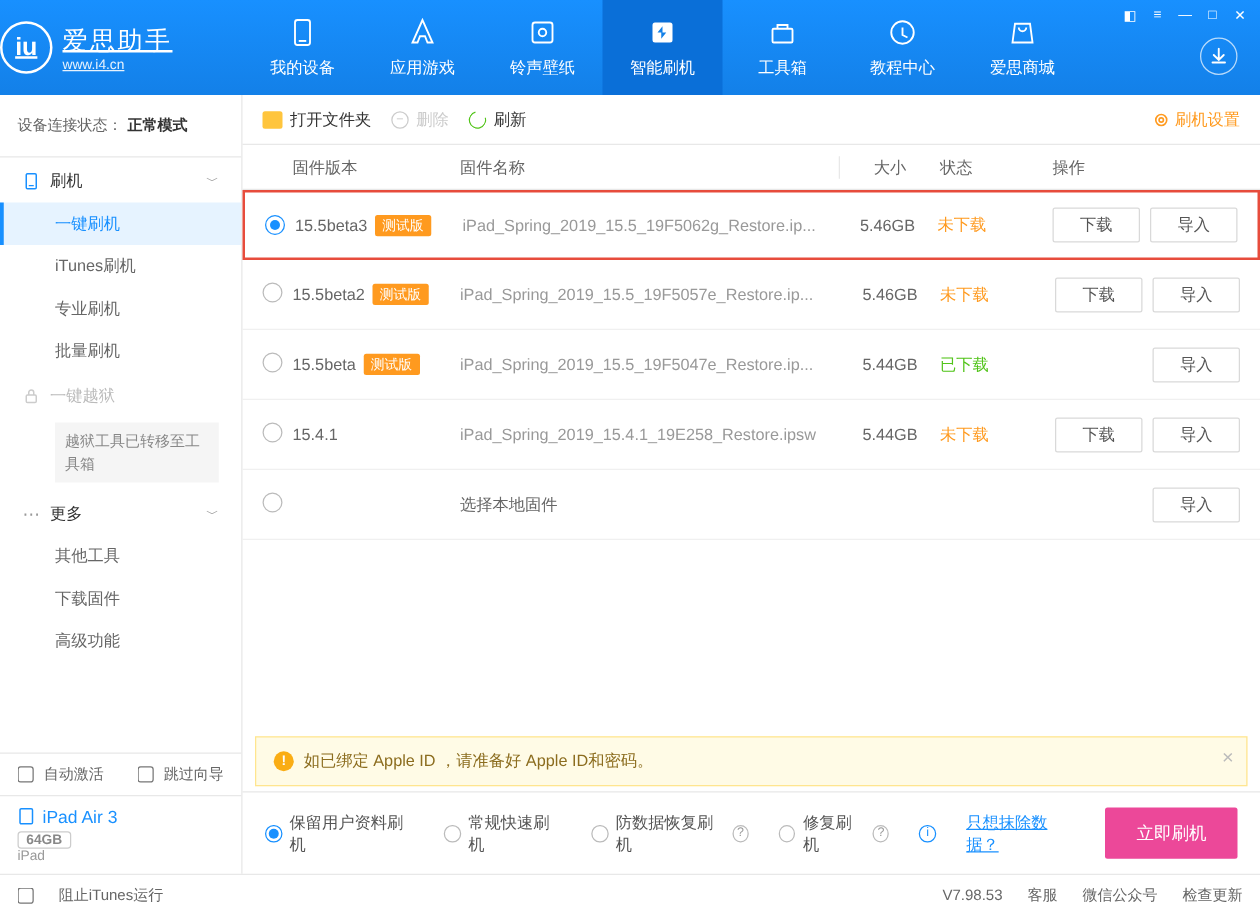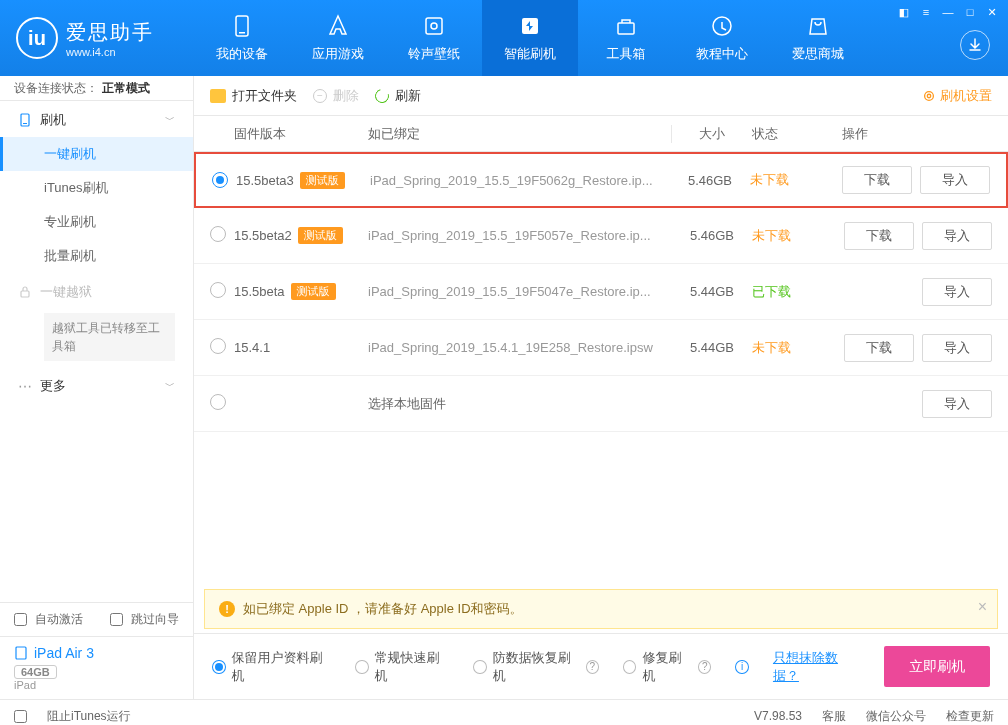--- a/index.html
+++ b/index.html
@@ -1,39 +1,39 @@
 <!DOCTYPE html>
 <html><head>
 <meta charset="utf-8">
 <style>
 * { margin: 0; padding: 0; box-sizing: border-box; font-family: "Microsoft YaHei", sans-serif; }
 body { width: 1008px; height: 725px; background: #fff; font-size: 13px; color: #333; overflow: hidden; }
 
 .titlebar { height: 76px; background: linear-gradient(to bottom, #1890ff, #1380e8); color: #fff; display: flex; align-items: stretch; position: relative; }
-.logo-area { width: 194px; display: flex; align-items: center; padding-left: 16px; gap: 8px; }
+.logo-area { width: 194px; display: flex; align-items: center; gap: 8px; text-decoration: underline; }
 .logo-icon { width: 42px; height: 42px; border: 2px solid #fff; border-radius: 50%; display: flex; align-items: center; justify-content: center; font-weight: bold; font-size: 20px; }
 .logo-text { display: flex; flex-direction: column; }
 .logo-title { font-size: 20px; font-weight: 500; letter-spacing: 2px; }
 .logo-sub { font-size: 11px; opacity: 0.9; }
 
 .nav-tabs { display: flex; flex: 1; }
 .nav-tab { width: 96px; display: flex; flex-direction: column; align-items: center; justify-content: center; gap: 6px; cursor: pointer; }
 .nav-tab.active { background: #0a6fd8; }
 .nav-tab-icon { width: 26px; height: 26px; display: flex; align-items: center; justify-content: center; }
 .nav-tab-label { font-size: 13px; }
 
 .win-controls { position: absolute; top: 4px; right: 6px; display: flex; gap: 2px; }
 .win-btn { width: 20px; height: 16px; display: flex; align-items: center; justify-content: center; cursor: pointer; font-size: 11px; }
 
 .dl-btn { position: absolute; right: 18px; top: 30px; width: 30px; height: 30px; border: 1.5px solid rgba(255,255,255,0.7); border-radius: 50%; display: flex; align-items: center; justify-content: center; cursor: pointer; }
 
 .body-row { display: flex; height: calc(100% - 76px - 26px); }
 
 .sidebar { width: 194px; border-right: 1px solid #e8e8e8; display: flex; flex-direction: column; }
-.conn-status { height: 25px; border-bottom: 1px solid #e8e8e8; display: flex; align-items: center; padding: 0 14px; font-size: 12px; color: #666; }
+.conn-status { height: 50px; border-bottom: 1px solid #e8e8e8; display: flex; align-items: center; padding: 0 14px; font-size: 12px; color: #666; }
 .conn-status b { color: #333; margin-left: 4px; }
 
 .side-list { flex: 1; overflow: auto; }
 .side-group { padding: 10px 18px 8px; color: #333; display: flex; align-items: center; gap: 8px; font-size: 13px; }
 .side-group .caret { margin-left: auto; color: #999; font-size: 10px; }
 .side-item { padding: 8px 18px 8px 44px; color: #666; cursor: pointer; font-size: 13px; }
 .side-item.active { background: #e6f3ff; color: #1890ff; border-left: 3px solid #1890ff; padding-left: 41px; }
 .side-note { margin: 4px 18px 6px 44px; background: #f5f5f5; padding: 6px 8px; font-size: 12px; color: #888; line-height: 1.5; }
 
 .side-bottom { border-top: 1px solid #e8e8e8; }
@@ -213,20 +213,25 @@
           </svg>
         <span>一键越狱</span>
       </div>
       <div class="side-note">越狱工具已转移至工具箱</div>
 
       <div class="side-group">
         <span style="color:#999;font-size:14px">⋯</span>
         <span>更多</span>
         <span class="caret">﹀</span>
       </div>
+      <div id="more-items">
+          <div class="side-item">其他工具</div>
+          <div class="side-item">下载固件</div>
+          <div class="side-item">高级功能</div>
+        </div>
     </div>
     <div class="side-bottom">
       <div class="auto-act">
         <input type="checkbox" style="">
         <span>自动激活</span>
         <span style="flex:1"></span>
         <input type="checkbox" style="">
         <span>跳过向导</span>
       </div>
       <div class="device-info">
@@ -262,21 +267,21 @@
         <svg class="gear" viewBox="0 0 16 16">
             <circle cx="8" cy="8" r="5" fill="none" stroke="#ff9a1f" stroke-width="1.5"></circle>
             <circle cx="8" cy="8" r="2" fill="none" stroke="#ff9a1f" stroke-width="1.5"></circle>
           </svg>
         <span>刷机设置</span>
       </div>
     </div>
 
     <div class="table-head">
       <div class="col-ver">固件版本</div>
-      <div class="col-name">如已绑定</div>
+      <div class="col-name">固件名称</div>
       <div style="width:1px;height:18px;background:#e8e8e8"></div>
       <div class="col-size">大小</div>
       <div class="col-status">状态</div>
       <div class="col-ops">操作</div>
     </div>
 
     <div class="rows" id="rows">
         <div class="row highlight">
           <div class="radio"><span class="radio-c sel"></span></div>
           <div class="ver-cell">

